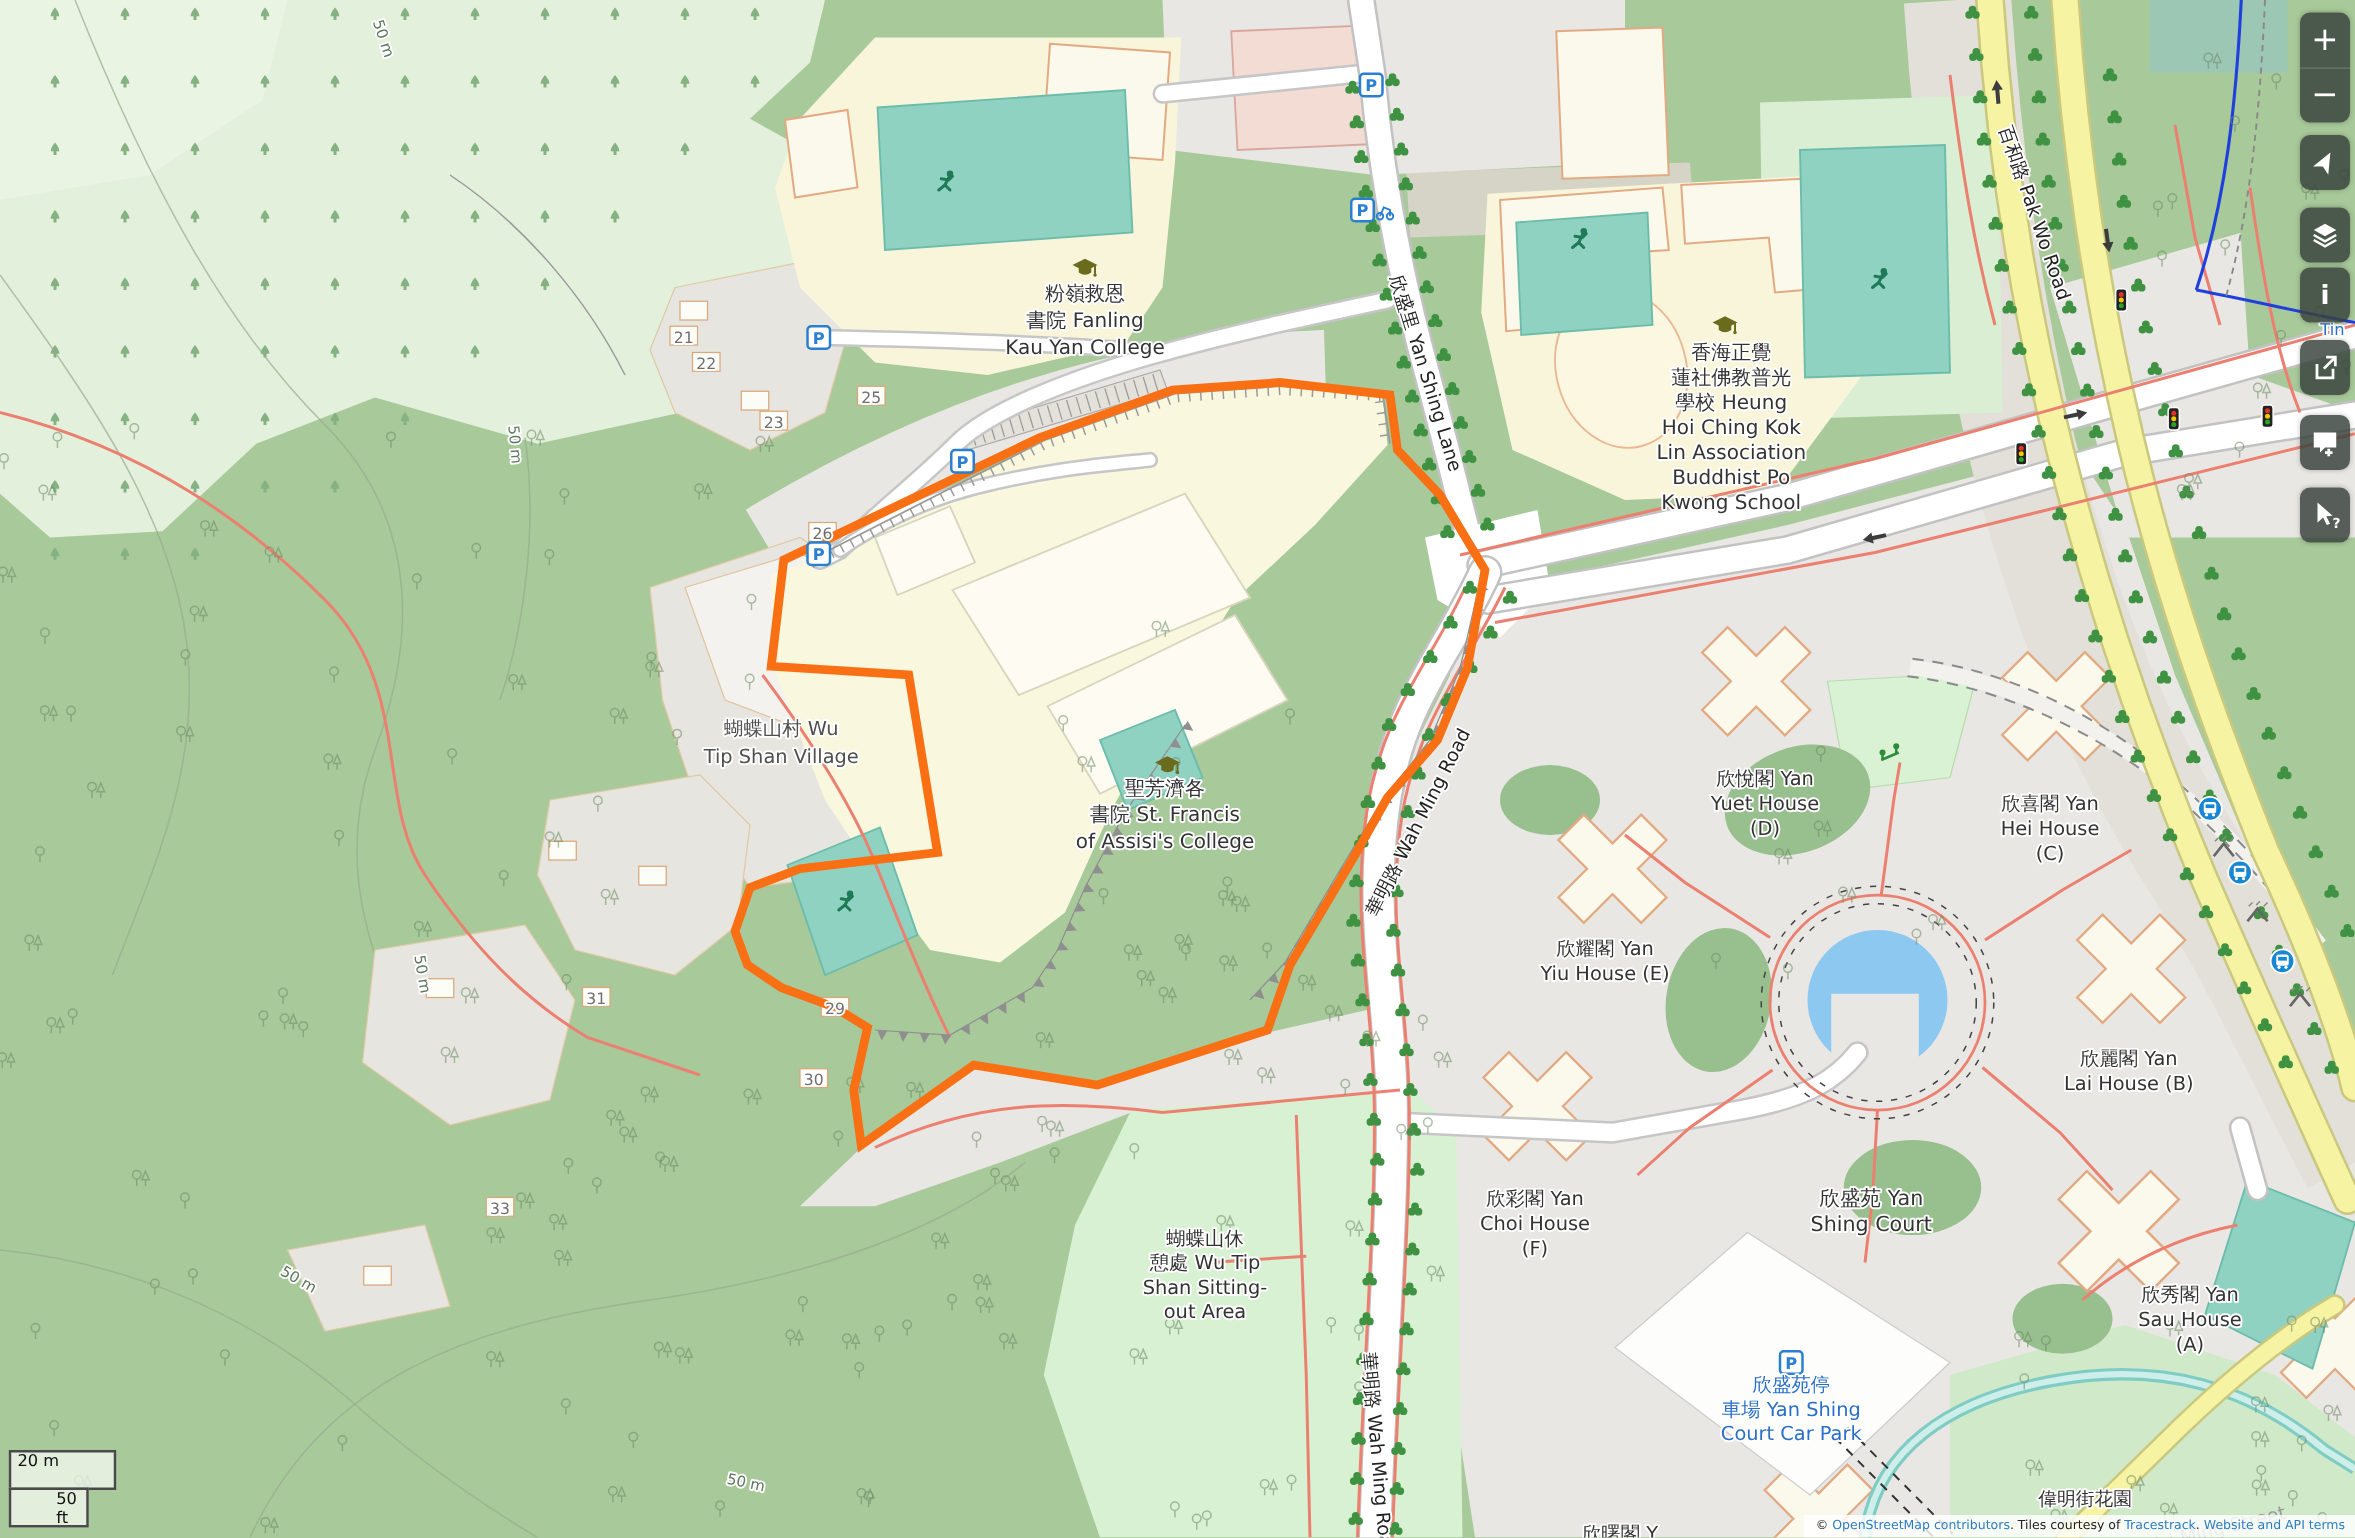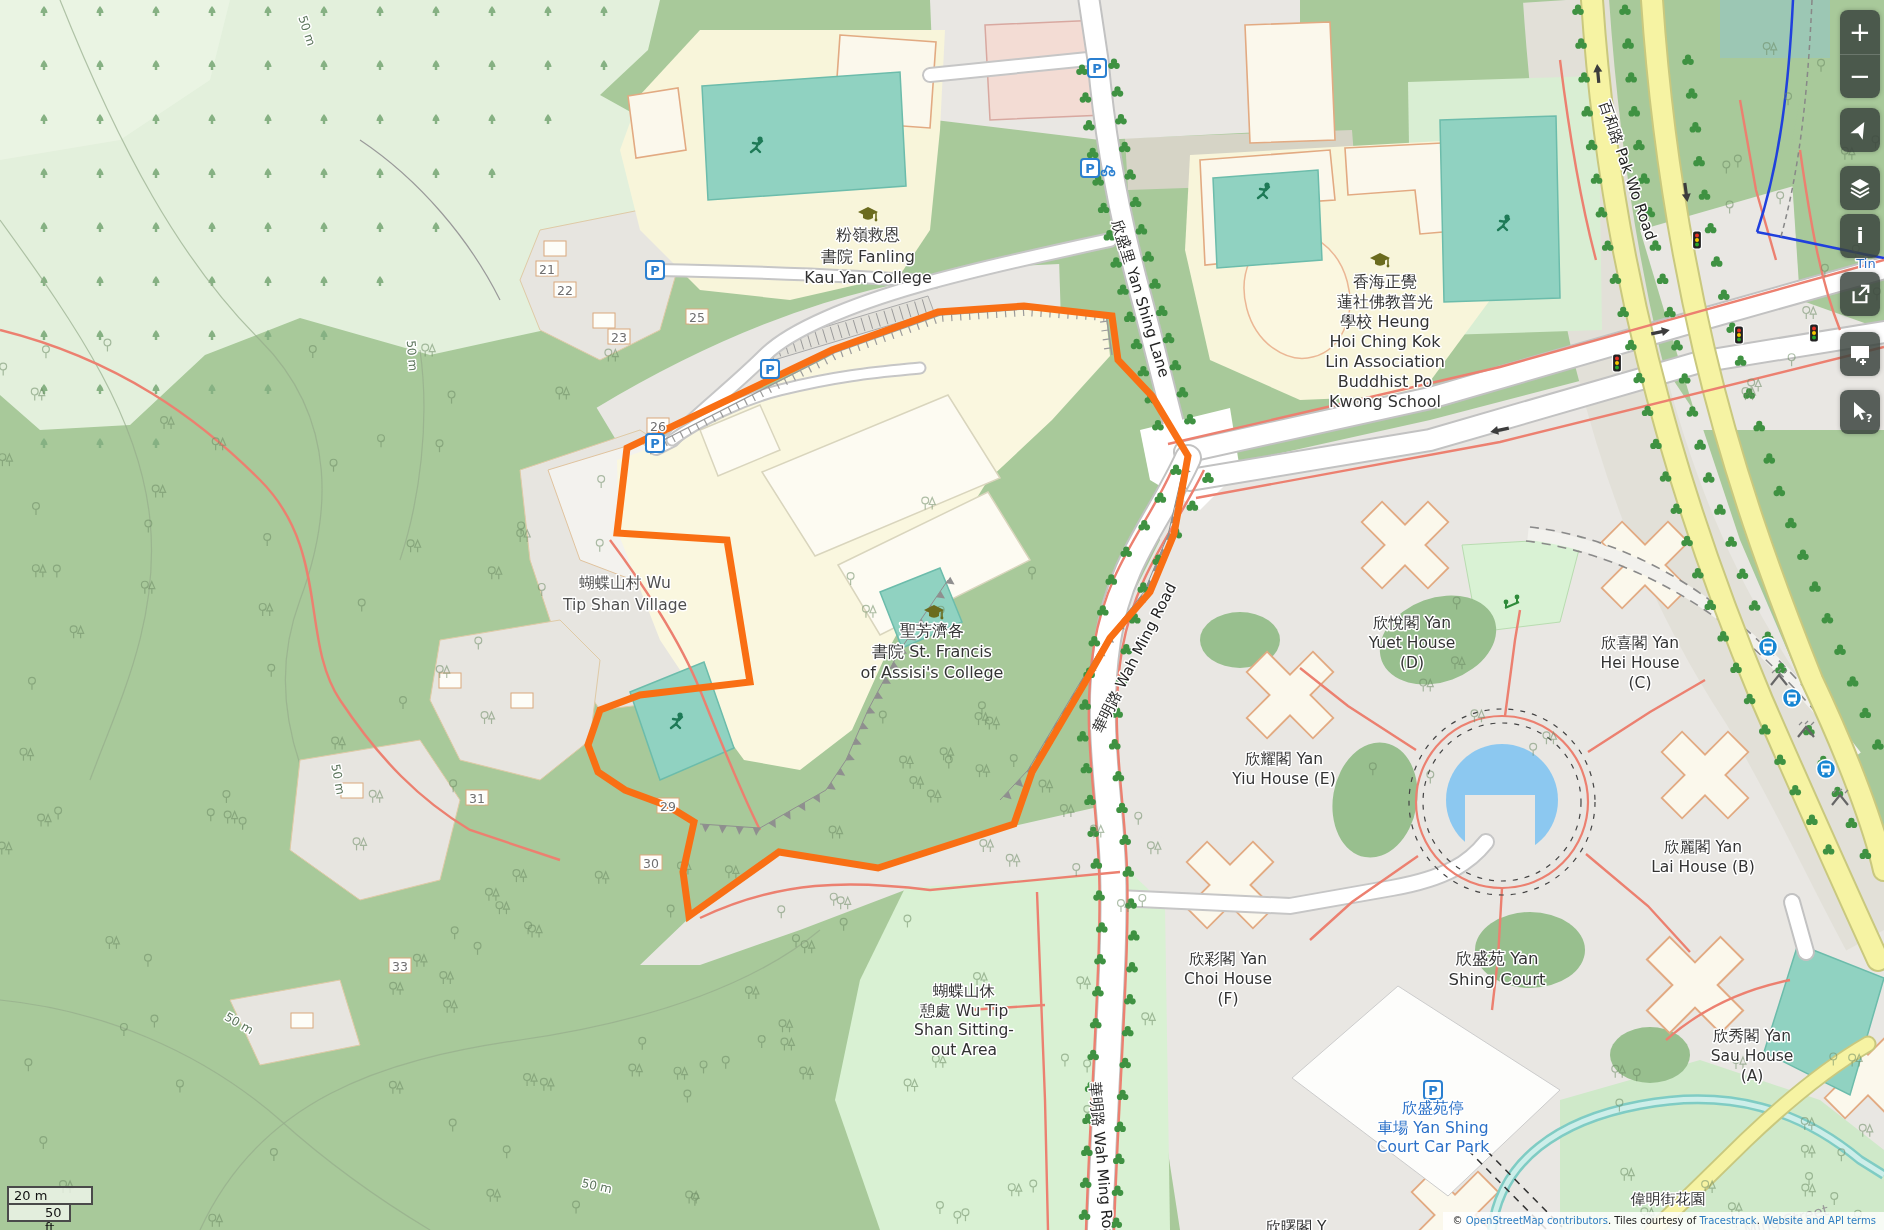--- a/index.html
+++ b/index.html
@@ -9,21 +9,21 @@
   .nohalo{stroke:none;}
   
   .sgroup{position:absolute;right:4px;width:40px;background:rgba(56,66,60,.83);border-radius:8px;
           display:flex;flex-direction:column;align-items:center;box-shadow:0 0 4px rgba(0,0,0,.25);}
   .sbtn{width:40px;height:44px;display:flex;align-items:center;justify-content:center;color:#fff;
         font-size:26px;line-height:1;cursor:pointer;user-select:none;}
   .sbtn + .sbtn{border-top:1px solid rgba(255,255,255,.18);}
   .sbtn svg{display:block;}
   
   #scale{position:absolute;left:7px;bottom:8px;font-size:13px;color:#111;line-height:15px;}
-  #scale .row{background:rgba(250,252,246,.72);border:2px solid #4a4a4a;padding:0 4px 1px 5px;box-sizing:border-box;height:19px;}
+  #scale .row{background:rgba(250,252,246,.72);border:2px solid #4a4a4a;padding:0 4px 1px 5px;box-sizing:border-box;height:32px;}
   #scale .metric{width:86px;}
   #scale .imperial{width:64px;margin-top:-2px;padding-left:36px;}
   
   #attrib{position:absolute;right:0;bottom:0;background:rgba(255,255,255,.82);padding:3px 8px 4px 10px;
           font-size:10px;color:#222;white-space:nowrap;}
   #attrib a{color:#2d7dc1;text-decoration:none;cursor:pointer;}
 </style>
 </head>
 <body>
 

